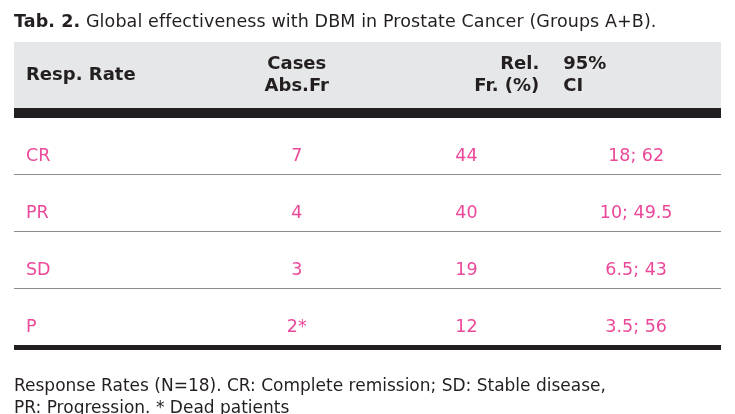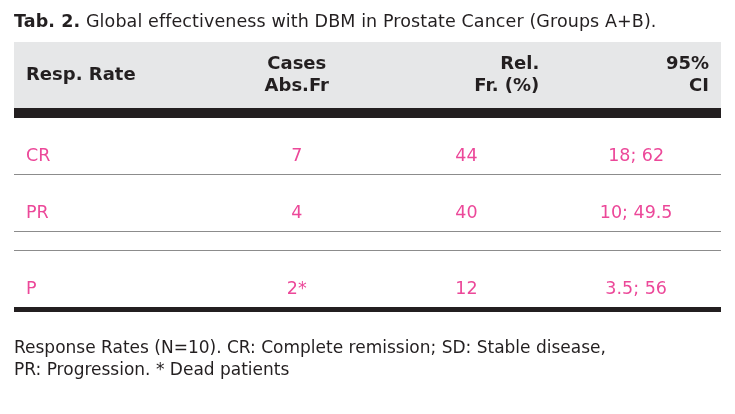--- a/index.html
+++ b/index.html
@@ -74,21 +74,21 @@
     font-size: 18px;
     font-weight: bold;
     color: #231f20;
     padding: 10px 12px 12px 12px;
     vertical-align: middle;
     line-height: 1.22;
   }
   th.c0 { text-align: left; width: 28%; }
   th.c1 { width: 24%; }
   th.c2 { text-align: right; width: 24%; }
-  th.c3 { text-align: right; width: 24%; }
+  th.c3 { text-align: left; width: 24%; }
   tbody.body td {
     font-size: 17.5px;
     color: #ec4899;
     padding: 9px 12px 9px 12px;
     vertical-align: middle;
   }
   td.c0 { text-align: left; }
   td.c1, td.c2, td.c3 { text-align: center; }
   .footnote {
     font-size: 17px;
@@ -155,35 +155,41 @@
       <tr>
         <td class="c0">PR</td>
         <td class="c1">4</td>
         <td class="c2">40</td>
         <td class="c3">10; 49.5</td>
       </tr>
       <tr class="rule-thin">
         <td colspan="4"></td>
       </tr>
 
+      <tr>
+        <td class="c0">SD</td>
+        <td class="c1">3</td>
+        <td class="c2">19</td>
+        <td class="c3">6.5; 43</td>
+      </tr>
       <tr class="rule-thin">
         <td colspan="4"></td>
       </tr>
 
       <tr>
         <td class="c0">P</td>
         <td class="c1">2*</td>
         <td class="c2">12</td>
         <td class="c3">3.5; 56</td>
       </tr>
 
       <tr class="rule-bottom">
         <td colspan="4"></td>
       </tr>
     </tbody>
   </table>
 
   <div class="footnote">
-    <div>Response Rates (N=10). CR: Complete remission; SD: Stable disease,</div>
+    <div>Response Rates (N=18). CR: Complete remission; SD: Stable disease,</div>
     <div>PR: Progression. * Dead patients</div>
   </div>
 
 </div>
 
 </body></html>

